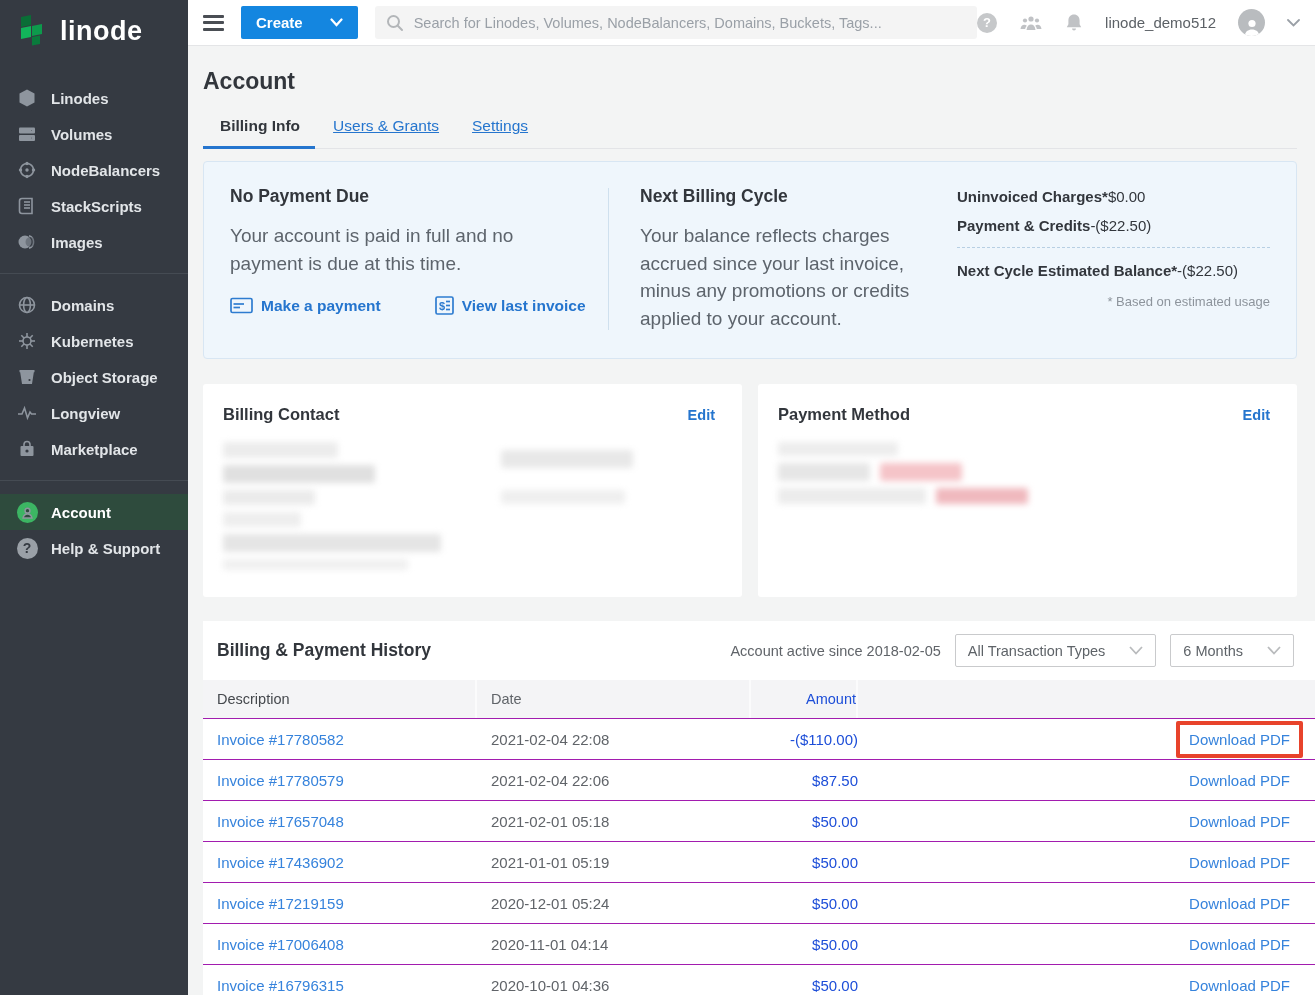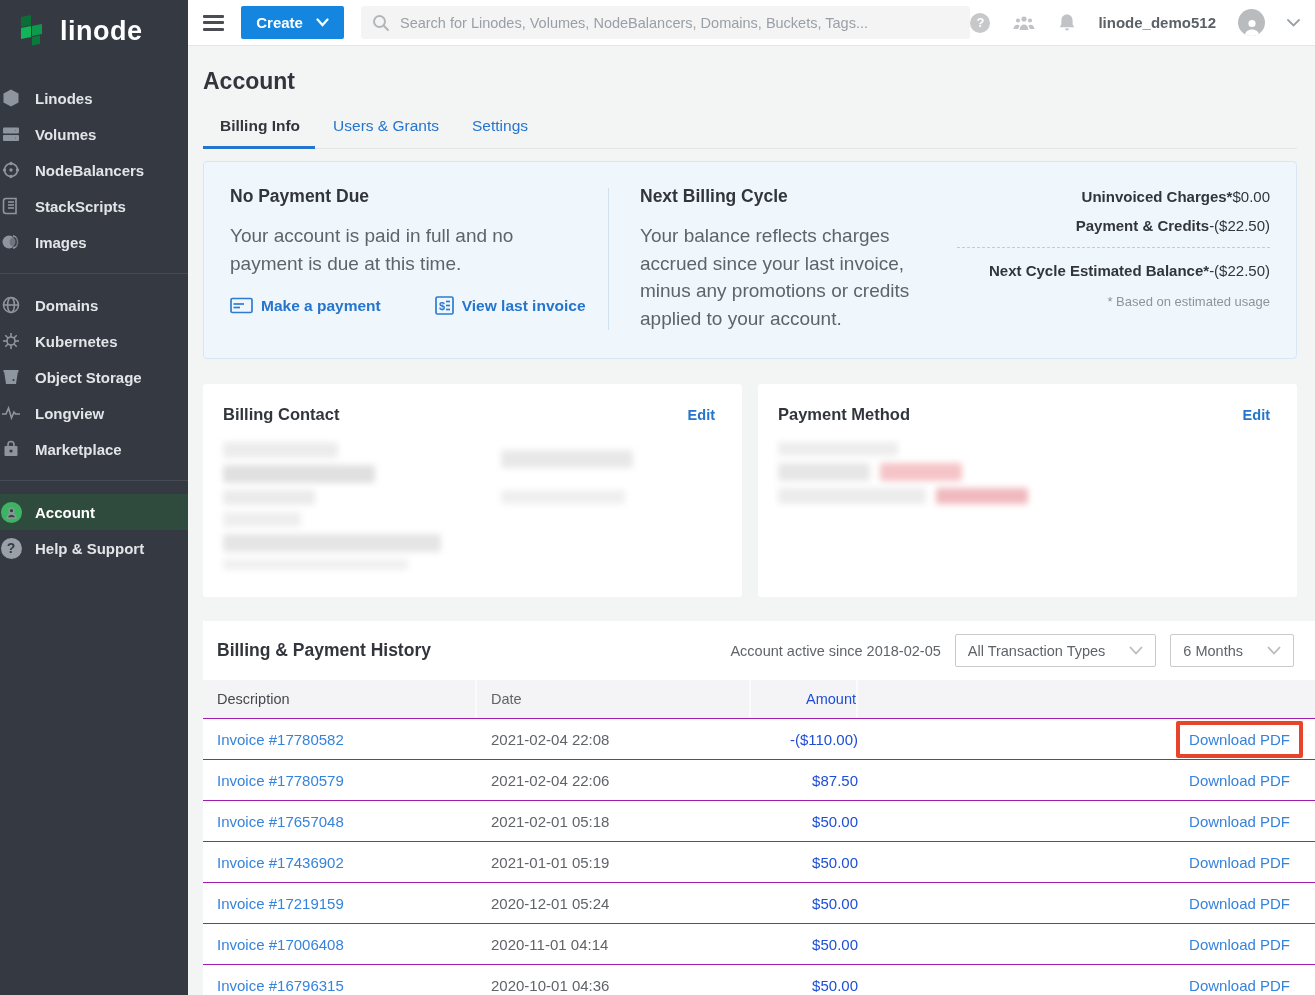--- a/index.html
+++ b/index.html
@@ -8,72 +8,72 @@
     font-family: "Liberation Sans", sans-serif;
     background:#f3f4f4; color:#32363c; position:relative; overflow:hidden;
   }
   a { text-decoration:none; }
 
   
   .sidebar { position:absolute; left:0; top:0; width:188px; height:995px; background:#353a42; z-index:3; }
   .logo-row { height:62px; display:flex; align-items:center; padding-left:15px; gap:9px; cursor:pointer; }
   .wordmark { color:#fff; font-size:27px; font-weight:700; letter-spacing:.5px; }
   .nav { margin-top:18px; }
-  .nav-item { height:36px; display:flex; align-items:center; gap:13px; 
+  .nav-item { height:36px; display:flex; align-items:center; gap:13px; padding-left:16px;
               font-size:15px; font-weight:700; color:#e2e5e8; cursor:pointer; }
   .nav-item .ni { width:22px; height:22px; display:flex; align-items:center; justify-content:center; }
   .nav-item svg { stroke:#8e959e; fill:none; stroke-width:1.6; }
   .nav-item svg .fl { fill:#8e959e; stroke:none; }
   .nav-divider { height:1px; background:#454b53; margin:13px 0; }
   .nav-item.active { background:#2e4b3d; color:#fff; }
   .circle-ic { width:21px; height:21px; border-radius:50%; display:flex; align-items:center; justify-content:center; }
   .acct-circle { background:#3cb563; }
   .help-circle { background:#9aa0a7; color:#353a42; font-size:14px; font-weight:700; }
 
   
   .topbar { position:absolute; left:188px; top:0; width:1127px; height:46px; background:#fff;
             border-bottom:1px solid #e4e5e7; display:flex; align-items:center; padding:0 15px; z-index:2; }
   .hamburger { width:22px; height:16px; display:flex; flex-direction:column; justify-content:space-between; cursor:pointer; }
   .hamburger span { height:3px; background:#4a4e54; border-radius:1px; }
   .create-btn { margin-left:17px; height:33px; background:#1486e0; color:#fff; border:none; border-radius:2px;
-                font-family:inherit; font-size:15px; font-weight:700; padding:0 15px; display:flex; align-items:center; gap:13px; cursor:pointer; }
+                font-family:inherit; font-size:15px; font-weight:700; padding:0 15px; display:flex; align-items:center; gap:27px; cursor:pointer; }
   .searchbar { margin-left:17px; width:630px; height:33px; background:#f4f4f4; border-radius:3px;
                display:flex; align-items:center; padding:0 11px; gap:10px; }
   .searchbar input { border:none; outline:none; background:transparent; flex:1; font-family:inherit; font-size:14.5px; color:#5c6166; }
   .searchbar input::placeholder { color:#9aa0a7; }
   .topbar-right { margin-left:auto; display:flex; align-items:center; gap:22px; }
   .tb-ic { cursor:pointer; display:flex; align-items:center; }
   .qmark { width:20px; height:20px; border-radius:50%; background:#c6c8ca; color:#fff; font-size:13px; font-weight:700;
            display:flex; align-items:center; justify-content:center; }
-  .username { font-size:15px; color:#5c6166; cursor:pointer;font-weight:bold; }
+  .username { font-size:15px; color:#5c6166; cursor:pointer; }
   .avatar { width:27px; height:27px; border-radius:50%; background:#b9bcbf; display:flex; align-items:flex-end; justify-content:center; overflow:hidden; }
 
   
   .main { position:absolute; left:188px; top:46px; width:1127px; height:949px; padding-left:15px; background:#f3f4f4; }
   .page-title { margin-top:22px; font-size:23px; font-weight:700; color:#32363c; }
 
   .tabs { margin-top:22px; margin-right:18px; display:flex; border-bottom:1px solid #e3e4e7; }
   .tab { margin-left:17px; padding-bottom:13px; font-size:15.5px; color:#2575ce; cursor:pointer; position:relative; }
-  .tab + .tab { margin-left:33px; }
+  .tab + .tab { margin-left:33px;text-decoration:underline; }
   .tab.active { color:#32363c; font-weight:600; }
   .tab.active::after { content:''; position:absolute; left:-17px; right:-15px; bottom:-1px; height:3px; background:#2575ce; }
 
   
   .summary-card { margin:12px 18px 0 0; background:#eff6fc; border:1px solid #d8e6f3; border-radius:4px;
                   padding:24px 26px 26px; display:flex; }
   .sum-h { font-size:17.5px; font-weight:700; color:#32363c; margin-bottom:15px; }
   .sum-p { font-size:19px; color:#5d646c; line-height:1.45; max-width:330px; }
   .sum-col1 { width:378px; }
   .sum-vdiv { width:1px; background:#cfe0ee; margin:2px 0; }
   .sum-col2 { width:312px; padding-left:31px; }
   .sum-col3 { flex:1; margin-left:36px; padding-top:2px; }
   .pay-links { margin-top:19px; display:flex; gap:54px; }
   .pay-link { display:flex; align-items:center; gap:8px; color:#2575ce; font-size:15.5px; font-weight:700; cursor:pointer; }
   .pay-link svg { stroke:#2e7cd0; fill:none; stroke-width:1.7; }
-  .chg-row { display:flex; justify-content:flex-end; align-items:baseline; margin-bottom:12px; }
+  .chg-row { display:flex; justify-content:flex-start; align-items:baseline; margin-bottom:12px; }
   .chg-label { font-size:15px; font-weight:700; color:#32363c; }
   .chg-val { font-size:15px; color:#32363c; }
   .chg-dash { border-top:1px dashed #b7cfe3; margin:13px 0 14px; }
   .footnote { text-align:right; font-size:13px; color:#8d949c; margin-top:15px; }
 
   
   .cards-row { display:flex; gap:16px; margin:25px 18px 0 0; }
   .card { flex:1; background:#fff; border-radius:3px; min-height:180px; }
   .card-head { display:flex; justify-content:space-between; align-items:center; padding:21px 27px 6px 20px; }
   .card-title { font-size:16.5px; font-weight:700; color:#32363c; }

